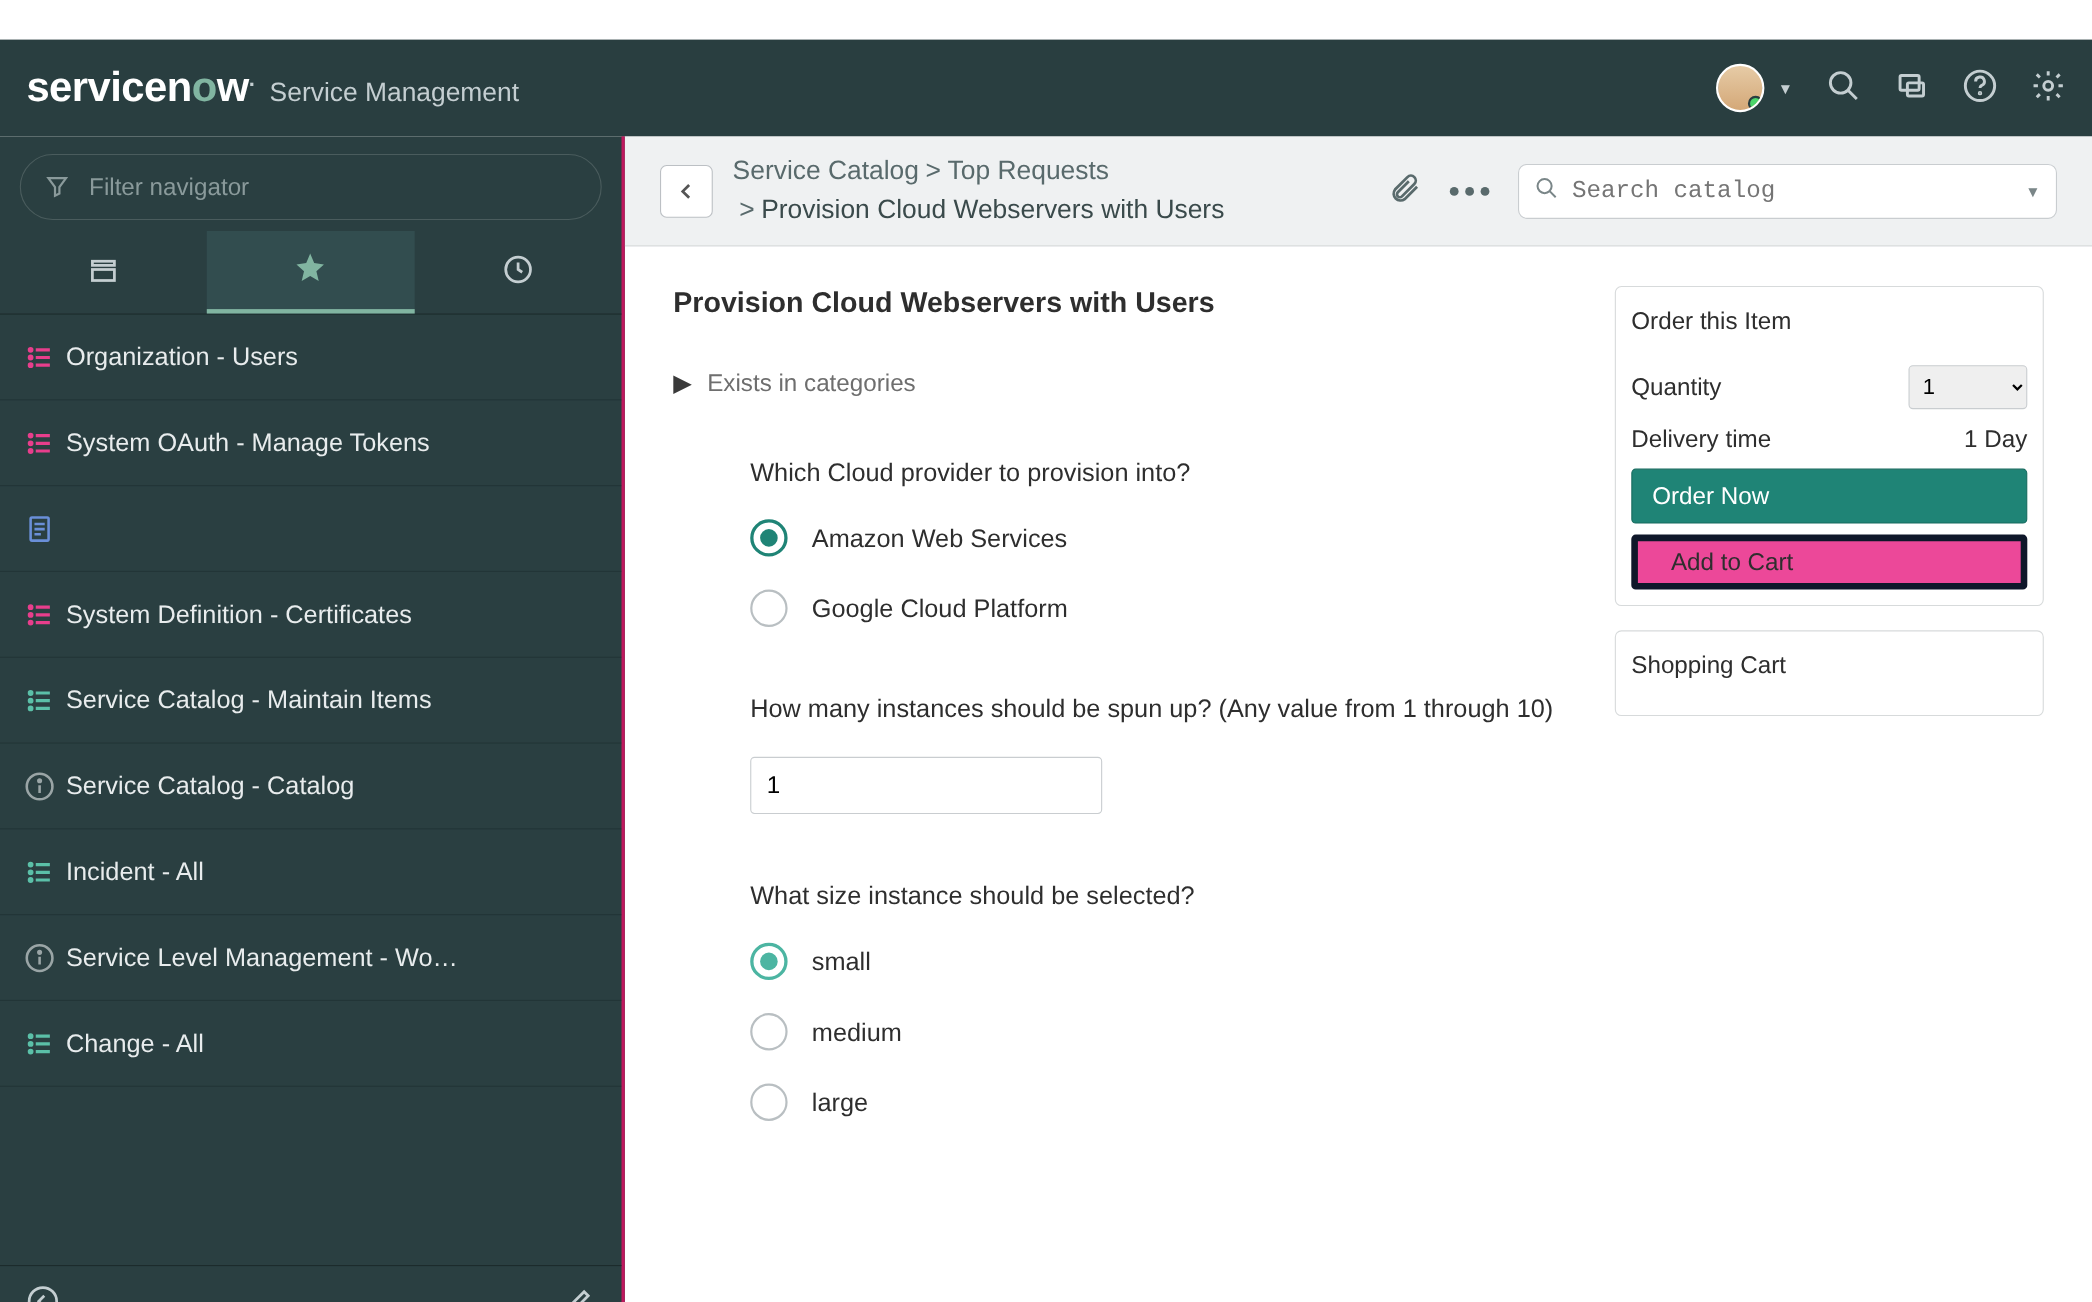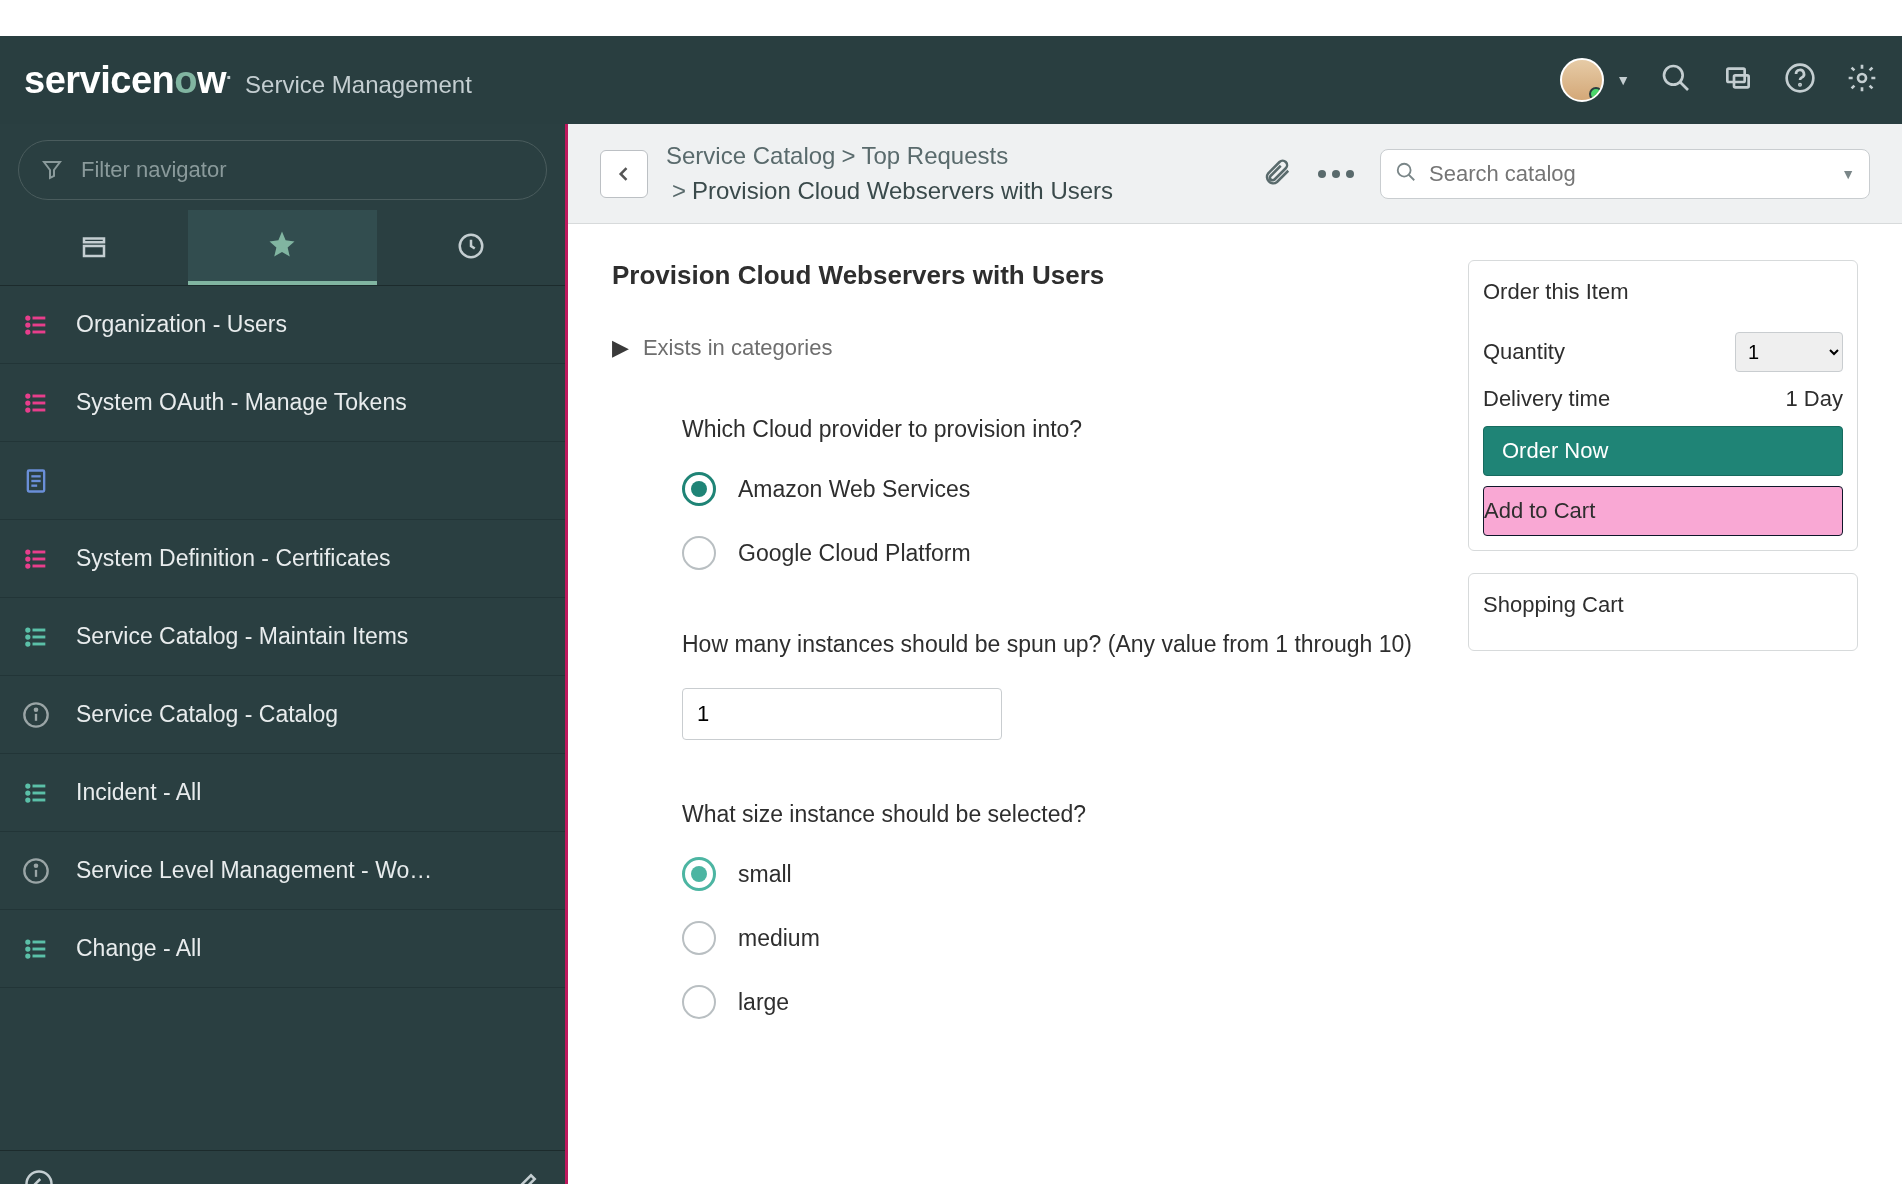--- a/index.html
+++ b/index.html
@@ -28,21 +28,21 @@
 .filter-icon svg { width: 24px; height: 24px; }
 
 .sb-tabs { display: flex; height: 76px; border-bottom: 1px solid #1c2b2c; }
 .sb-tab { flex: 1; display: flex; align-items: center; justify-content: center; cursor: pointer; }
 .sb-tab.active { background: #324d4f; border-bottom: 4px solid #81b5a1; }
 .sb-tab svg { width: 30px; height: 30px; }
 .sb-tab .ico { color: #c4ced1; }
 .sb-tab.active .ico { color: #81b5a1; }
 
 .nav-list { flex: 1; overflow: auto; }
-.nav-item { display: flex; align-items: center; height: 78px; padding: 0 20px; gap: 24px; border-bottom: 1px solid #223537; cursor: pointer; }
+.nav-item { display: flex; align-items: center; height: 78px; padding: 0 20px; gap: 8px; border-bottom: 1px solid #223537; cursor: pointer; }
 .nav-item .nav-ico { width: 32px; display: flex; justify-content: center; }
 .nav-item .nav-ico svg { width: 28px; height: 28px; }
 .nav-label { color: #e8eced; font-size: 23px; white-space: nowrap; overflow: hidden; text-overflow: ellipsis; }
 
 .sb-footer { height: 70px; display: flex; align-items: center; justify-content: space-between; padding: 0 24px; border-top: 1px solid #1c2b2c; }
 .sb-footer .fico { color: #c4ced1; cursor: pointer; }
 .sb-footer svg { width: 30px; height: 30px; }
 
 .main { flex: 1; display: flex; flex-direction: column; overflow: hidden; }
 .crumb-bar { height: 100px; background: #eff1f2; border-bottom: 1px solid #d7dadb; display: flex; align-items: center; padding: 0 32px; gap: 18px; }
@@ -51,21 +51,21 @@
 .crumbs { font-size: 24px; color: #596a6c; line-height: 1.45; }
 .crumbs .sep { margin: 0 6px; }
 .crumb-link { color: #596a6c; }
 .crumb-current { color: #3a4a4b; }
 .crumb-right { margin-left: auto; display: flex; align-items: center; gap: 26px; }
 .attach-ico, .dots-ico { color: #596a6c; cursor: pointer; }
 .attach-ico svg { width: 30px; height: 30px; }
 .dots { display: flex; gap: 6px; }
 .dots span { width: 8px; height: 8px; border-radius: 50%; background: #596a6c; }
 .search-catalog { width: 490px; height: 50px; border: 1px solid #c9cdd0; border-radius: 8px; background: #fff; display: flex; align-items: center; padding: 0 14px; gap: 12px; }
-.search-catalog input { border: none; outline: none; font-size: 22px; flex: 1; color: #666; }
+.search-catalog input { border: none; outline: none; font-size: 22px; flex: 1; color: #666; font-family: Liberation Mono, monospace; }
 .search-catalog .sc-ico { color: #7a8688; }
 .search-catalog svg { width: 22px; height: 22px; }
 .search-caret { color: #7a8688; font-size: 14px; margin-left: auto; }
 
 .content { flex: 1; overflow: auto; padding: 36px 44px; display: flex; gap: 40px; align-items: flex-start; }
 .form-col { flex: 1; }
 .page-title { font-size: 26px; font-weight: 700; color: #2e2e2e; margin-bottom: 44px; }
 .categories-row { display: flex; align-items: center; gap: 14px; color: #6e6e6e; font-size: 22px; margin-bottom: 52px; cursor: pointer; }
 .categories-row .tri { color: #3a3a3a; }
 
@@ -80,21 +80,21 @@
 .radio-label { font-size: 23px; }
 .qblock { margin-bottom: 58px; }
 .num-input { width: 320px; height: 52px; border: 1px solid #c9cdd0; border-radius: 4px; padding: 0 14px; font-size: 22px; }
 
 .side-col { width: 390px; }
 .order-card { border: 1px solid #d7dadb; border-radius: 6px; padding: 18px 14px 14px; margin-bottom: 22px; }
 .order-title { font-size: 22px; color: #2e2e2e; margin-bottom: 27px; }
 .order-row { display: flex; align-items: center; justify-content: space-between; font-size: 22px; margin-bottom: 14px; }
 .qty-select { width: 108px; height: 40px; border: 1px solid #c9cdd0; border-radius: 4px; font-size: 20px; padding: 0 8px; }
 .btn-primary { width: 100%; height: 50px; background: #1f8476; border: 1px solid #176b5f; color: #fff; font-size: 22px; border-radius: 4px; cursor: pointer; margin-bottom: 10px; text-align: left; padding-left: 18px; }
-.btn-secondary { width: 100%; height: 50px; background: #f9a8d4; border: 1px solid #0f172a; color: #2e2e2e; font-size: 22px; border-radius: 4px; cursor: pointer; text-align: left; padding-left: 0; }
+.btn-secondary { width: 100%; height: 50px; background: #ec4899; border: 6px solid #0f172a; color: #2e2e2e; font-size: 22px; border-radius: 4px; cursor: pointer; text-align: left; padding-left: 30px; }
 .cart-card { border: 1px solid #d7dadb; border-radius: 6px; padding: 18px 14px; }
 .cart-title { font-size: 22px; margin-bottom: 14px; }
 .cart-empty { font-size: 22px; color: #2e2e2e; }
 
 .c-pink { color: #e83e8c; }
 .c-orange { color: #f0ad4e; }
 .c-teal { color: #5bc0a8; }
 .c-blue { color: #6a8fd8; }
 .c-grey { color: #9aa5a6; }
 </style>

